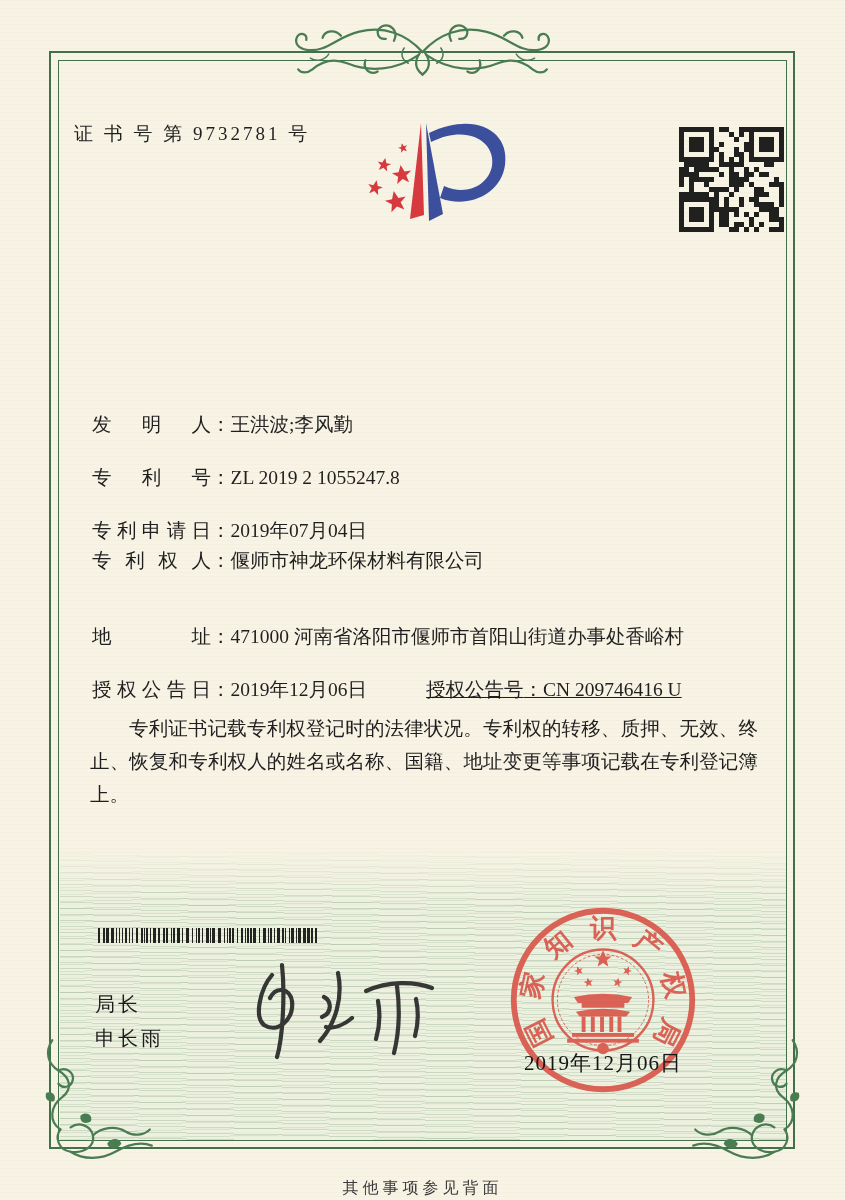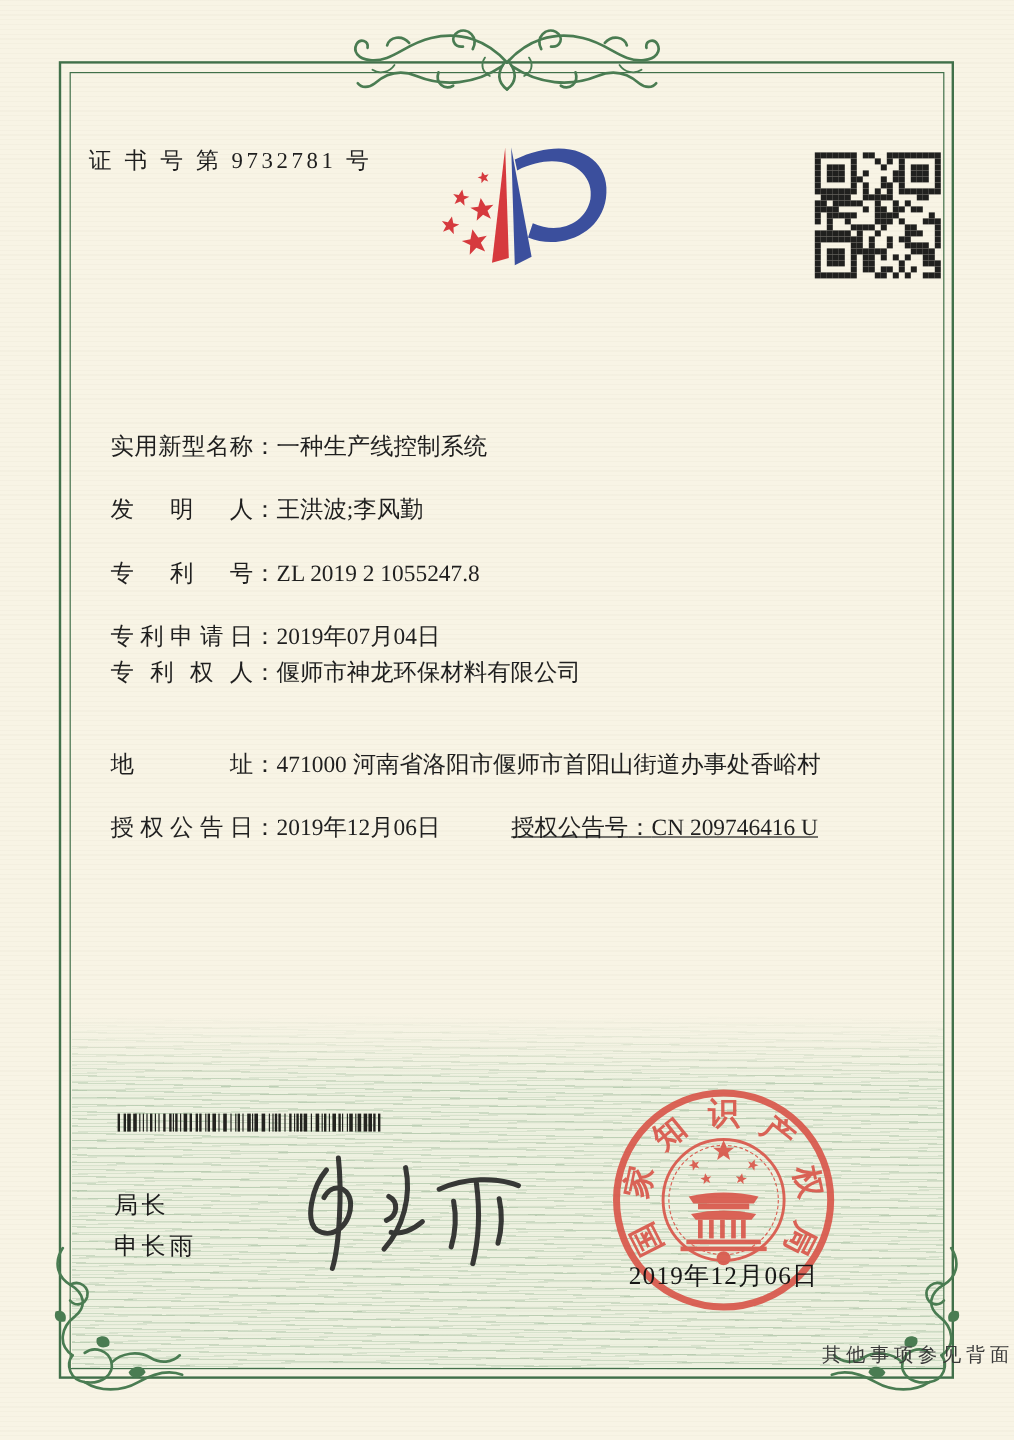--- a/index.html
+++ b/index.html
@@ -92,22 +92,22 @@
   .seal-date{
     position:absolute;left:508px;top:1049px;width:190px;z-index:30;
     text-align:center;font-size:21px;color:#161616;letter-spacing:1px;
   }
 
   .page-footer{
     position:absolute;left:0;right:0;top:1110px;z-index:10;
     text-align:center;font-size:17px;letter-spacing:1px;color:#2a2a2a;
   }
   .back-note{
-    position:absolute;left:0;right:0;top:1119px;z-index:10;
-    text-align:right;font-size:16px;letter-spacing:4px;color:#3a3a3a;
+    position:absolute;left:0;right:0;top:1178px;z-index:10;
+    text-align:center;font-size:16px;letter-spacing:4px;color:#3a3a3a;
   }
 </style>
 </head>
 <body>
 
 <div class="page">
 
   <div class="tint-band"></div>
   <div class="texture"></div>
 
@@ -600,23 +600,20 @@
       <i></i>
       <i class="b"></i>
       <i></i>
       <i></i>
       <i class="b"></i>
       <i class="b"></i>
       <i class="b"></i>
     </div>
 
 
-  <div class="row" style="top:358px">
-    <span class="lbl">实用新型名称</span><span>：</span><span class="val">一种生产线控制系统</span>
-  </div>
   <div class="row" style="top:411px">
     <span class="lbl">发明人</span><span>：</span><span class="val">王洪波;李风勤</span>
   </div>
   <div class="row" style="top:464px">
     <span class="lbl">专利号</span><span>：</span><span class="val">ZL 2019 2 1055247.8</span>
   </div>
   <div class="row" style="top:517px">
     <span class="lbl">专利申请日</span><span>：</span><span class="val">2019年07月04日</span>
   </div>
   <div class="row" style="top:547px">
@@ -626,20 +623,21 @@
     <span class="lbl">地址</span><span>：</span><span class="val">471000 河南省洛阳市偃师市首阳山街道办事处香峪村</span>
   </div>
   <div class="row" style="top:676px">
     <span class="lbl">授权公告日</span><span>：</span><span class="val">2019年12月06日</span>
     <span class="grant2">
       <span>授权公告号</span><span>：</span><span class="val">CN 209746416 U</span>
     </span>
   </div>
 
   <div class="paras">
+    <p>专利证书记载专利权登记时的法律状况。专利权的转移、质押、无效、终止、恢复和专利权人的姓名或名称、国籍、地址变更等事项记载在专利登记簿上。</p>
   </div>
 
   <div class="barcode"><i style="width:2px" class="b"></i><i style="width:3px"></i><i style="width:2px" class="b"></i><i style="width:1px"></i><i style="width:3px" class="b"></i><i style="width:2px"></i><i style="width:3px" class="b"></i><i style="width:2px"></i><i style="width:1px" class="b"></i><i style="width:2px"></i><i style="width:1px" class="b"></i><i style="width:2px"></i><i style="width:1px" class="b"></i><i style="width:2px"></i><i style="width:2px" class="b"></i><i style="width:2px"></i><i style="width:1px" class="b"></i><i style="width:2px"></i><i style="width:1px" class="b"></i><i style="width:3px"></i><i style="width:2px" class="b"></i><i style="width:3px"></i><i style="width:2px" class="b"></i><i style="width:1px"></i><i style="width:1px" class="b"></i><i style="width:1px"></i><i style="width:2px" class="b"></i><i style="width:2px"></i><i style="width:1px" class="b"></i><i style="width:2px"></i><i style="width:3px" class="b"></i><i style="width:2px"></i><i style="width:2px" class="b"></i><i style="width:3px"></i><i style="width:2px" class="b"></i><i style="width:1px"></i><i style="width:2px" class="b"></i><i style="width:3px"></i><i style="width:1px" class="b"></i><i style="width:1px"></i><i style="width:2px" class="b"></i><i style="width:2px"></i><i style="width:3px" class="b"></i><i style="width:2px"></i><i style="width:1px" class="b"></i><i style="width:3px"></i><i style="width:3px" class="b"></i><i style="width:3px"></i><i style="width:1px" class="b"></i><i style="width:3px"></i><i style="width:1px" class="b"></i><i style="width:1px"></i><i style="width:2px" class="b"></i><i style="width:2px"></i><i style="width:1px" class="b"></i><i style="width:3px"></i><i style="width:3px" class="b"></i><i style="width:1px"></i><i style="width:1px" class="b"></i><i style="width:1px"></i><i style="width:3px" class="b"></i><i style="width:3px"></i><i style="width:3px" class="b"></i><i style="width:3px"></i><i style="width:1px" class="b"></i><i style="width:2px"></i><i style="width:1px" class="b"></i><i style="width:1px"></i><i style="width:2px" class="b"></i><i style="width:1px"></i><i style="width:2px" class="b"></i><i style="width:3px"></i><i style="width:1px" class="b"></i><i style="width:3px"></i><i style="width:2px" class="b"></i><i style="width:2px"></i><i style="width:1px" class="b"></i><i style="width:1px"></i><i style="width:2px" class="b"></i><i style="width:1px"></i><i style="width:2px" class="b"></i><i style="width:1px"></i><i style="width:3px" class="b"></i><i style="width:3px"></i><i style="width:1px" class="b"></i><i style="width:3px"></i><i style="width:3px" class="b"></i><i style="width:2px"></i><i style="width:1px" class="b"></i><i style="width:1px"></i><i style="width:2px" class="b"></i><i style="width:2px"></i><i style="width:1px" class="b"></i><i style="width:2px"></i><i style="width:3px" class="b"></i><i style="width:2px"></i><i style="width:2px" class="b"></i><i style="width:1px"></i><i style="width:1px" class="b"></i><i style="width:3px"></i><i style="width:1px" class="b"></i><i style="width:1px"></i><i style="width:3px" class="b"></i><i style="width:2px"></i><i style="width:1px" class="b"></i><i style="width:1px"></i><i style="width:3px" class="b"></i><i style="width:2px"></i><i style="width:3px" class="b"></i><i style="width:1px"></i><i style="width:3px" class="b"></i><i style="width:1px"></i><i style="width:2px" class="b"></i><i style="width:2px"></i><i style="width:2px" class="b"></i></div>
 
   <div class="director-title">局长</div>
   <div class="director-name">申长雨</div>
 
   <svg class="signature" viewBox="0 0 205 100">
     <g stroke="#1f1f1f" stroke-width="4.2" fill="none" stroke-linecap="round" stroke-linejoin="round" opacity="0.88">
       <path d="M40,14 C28,28 22,56 32,64 C46,73 62,58 60,40 C58,27 44,25 38,37"></path>

